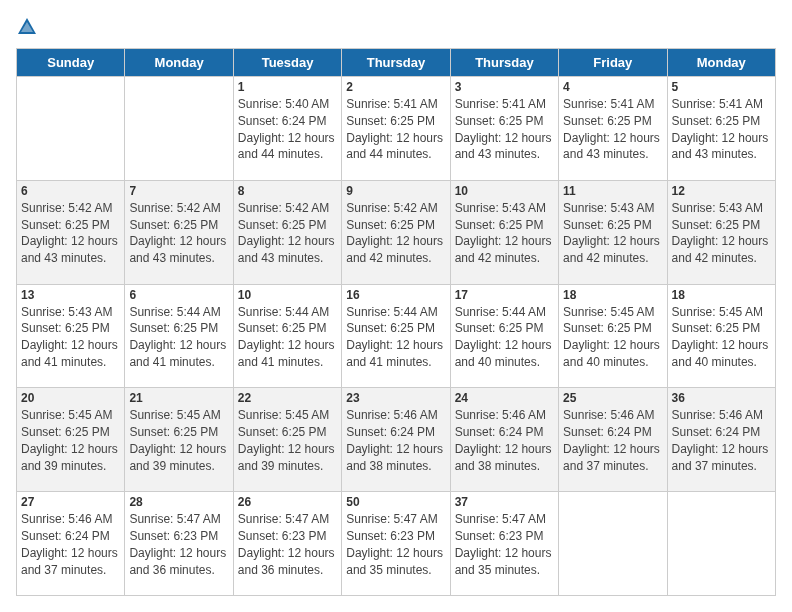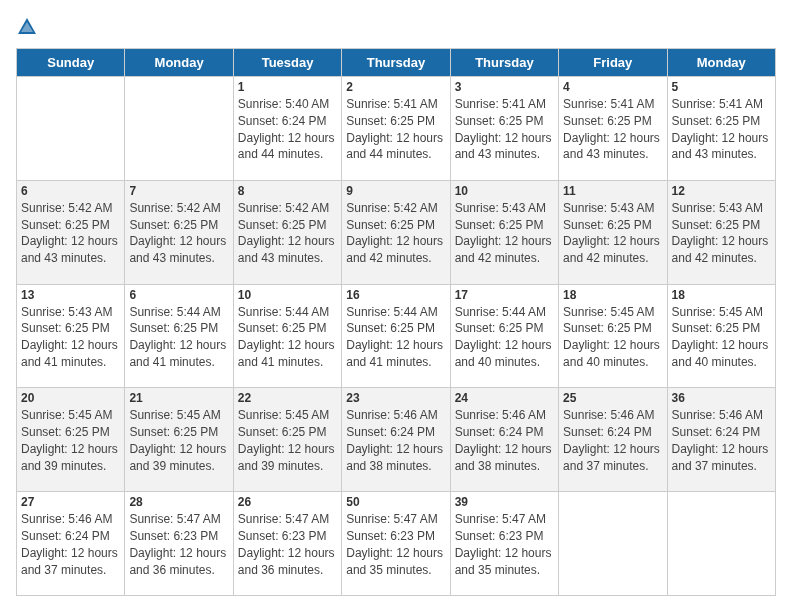--- a/index.html
+++ b/index.html
@@ -324,21 +324,21 @@
 Sunset: 6:23 PM
 Daylight: 12 hours and 36 minutes.</div>
           </td>
           <td>
             <span class="day-number">50</span>
             <div class="day-info" style="white-space: pre-line;">Sunrise: 5:47 AM
 Sunset: 6:23 PM
 Daylight: 12 hours and 35 minutes.</div>
           </td>
           <td>
-            <span class="day-number">39</span>
+            <span class="day-number">37</span>
             <div class="day-info" style="white-space: pre-line;">Sunrise: 5:47 AM
 Sunset: 6:23 PM
 Daylight: 12 hours and 35 minutes.</div>
           </td>
           <td class="empty"></td>
           <td class="empty"></td>
         </tr>
       </tbody>
   </table>
 </div>

